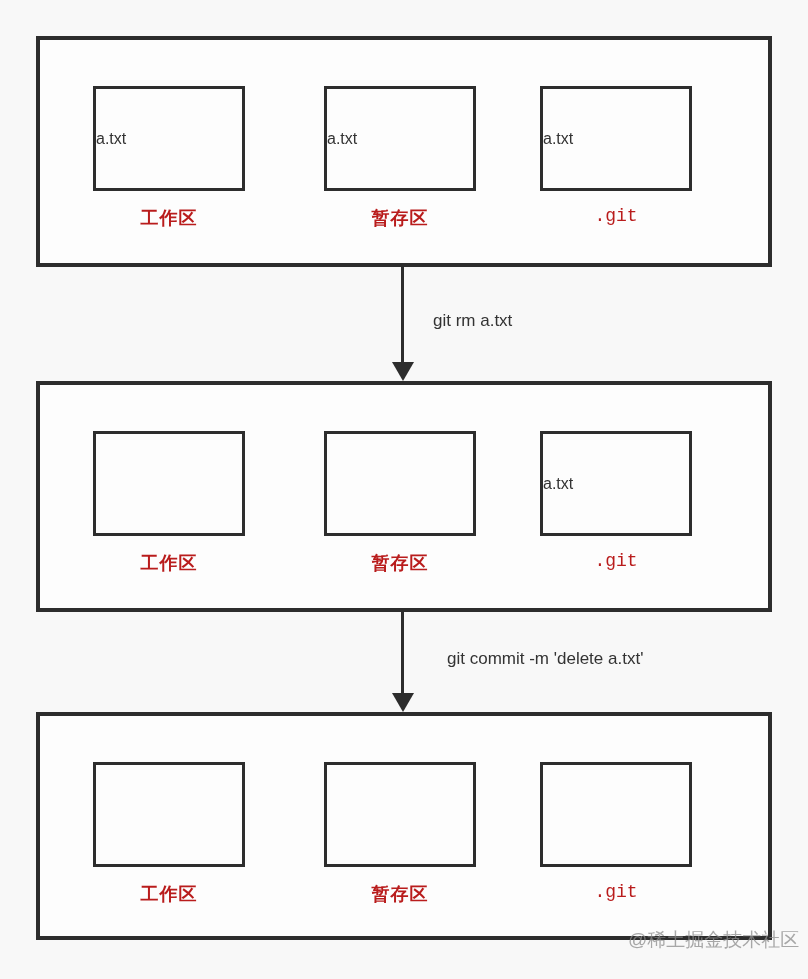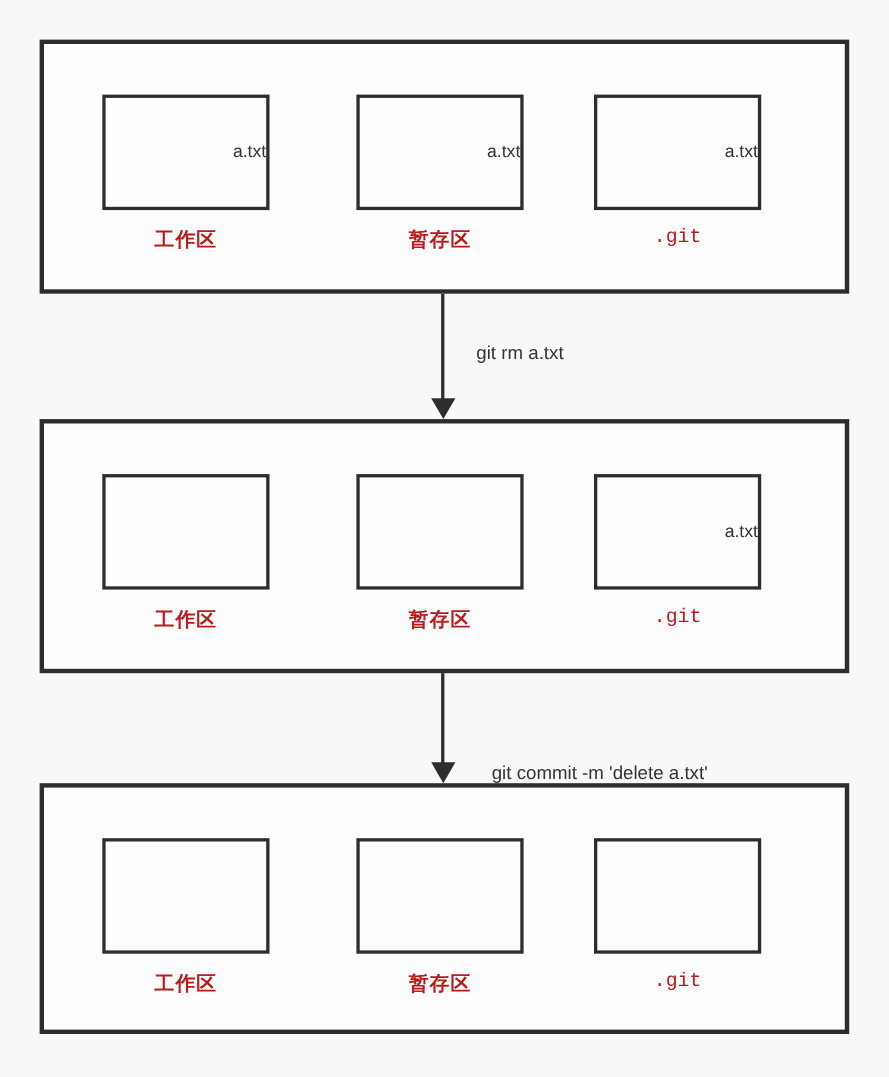--- a/index.html
+++ b/index.html
@@ -37,21 +37,21 @@
   .cell-1 { left: 284px; }
   .cell-2 { left: 500px; }
 
   .file-box {
     width: 152px;
     height: 105px;
     border: 3px solid #2d2d2d;
     background: #fdfdfd;
     display: flex;
     align-items: center;
-    justify-content: flex-end;
+    justify-content: flex-start;
   }
   .file-name {
     font-size: 16px;
     color: #333333;
   }
   .area-label {
     margin-top: 15px;
     font-size: 18px;
     font-weight: 700;
     color: #b91c1c;
@@ -86,21 +86,21 @@
     border-top: 19px solid #2d2d2d;
   }
   .arrow-label {
     position: absolute;
     font-size: 17px;
     color: #333333;
     white-space: nowrap;
     text-align: center;
   }
   .arrow-label-0 { left: 433px; top: 311px; }
-  .arrow-label-1 { left: 447px; top: 649px; margin-top: 44px; }
+  .arrow-label-1 { left: 447px; top: 649px; }
 
   .watermark {
     position: absolute;
     left: 628px;
     top: 927px;
     font-size: 19px;
     color: rgba(140, 140, 140, 0.75);
     white-space: nowrap;
   }
 </style>
@@ -177,14 +177,15 @@
       <div class="area-label">暂存区</div>
     </div>
     <div class="cell cell-2">
       <div class="file-box">
         <span class="file-name"></span>
       </div>
       <div class="area-label">.git</div>
     </div>
   </div>
 
+  <div class="watermark">@稀土掘金技术社区</div>
 
 </div>
 
 </body></html>

